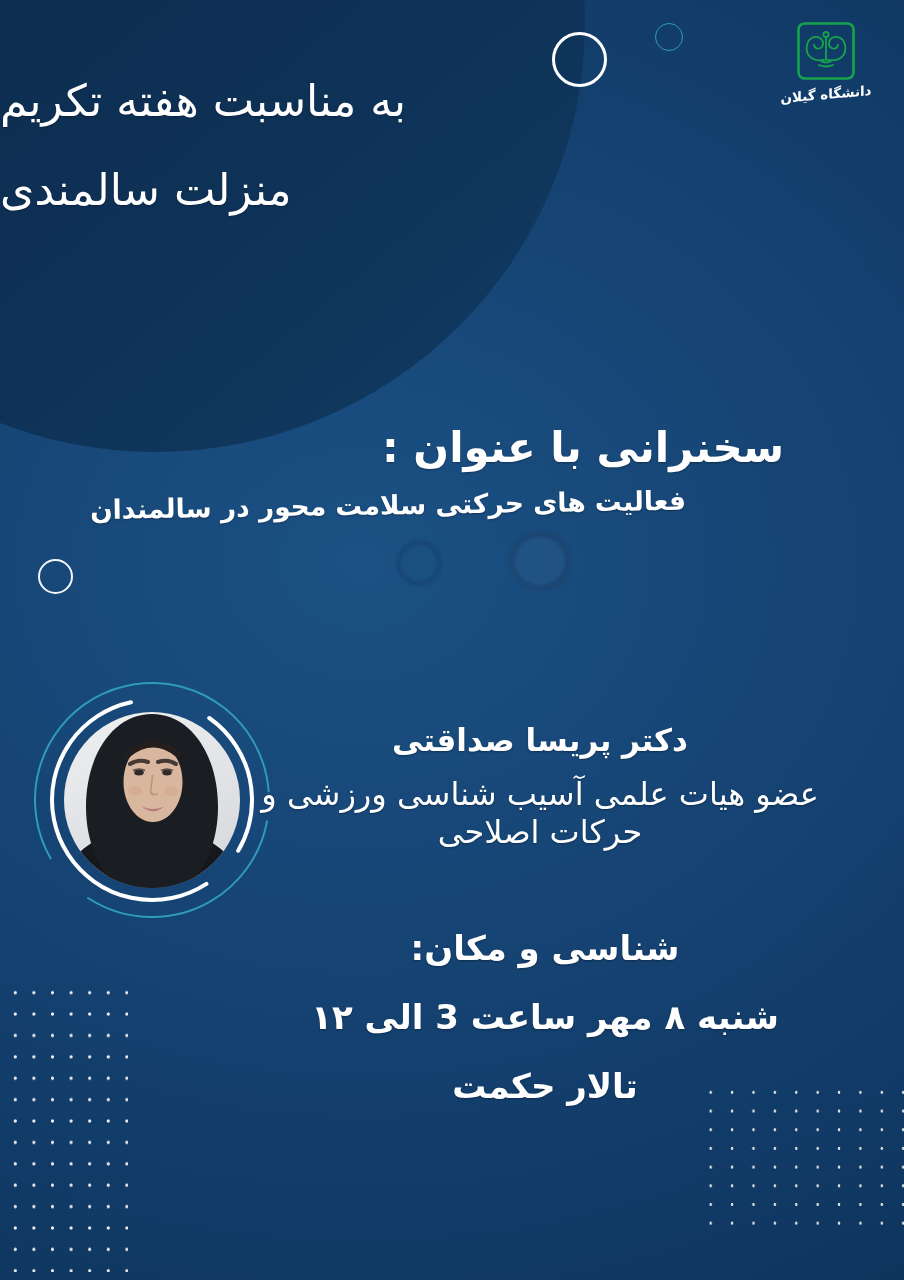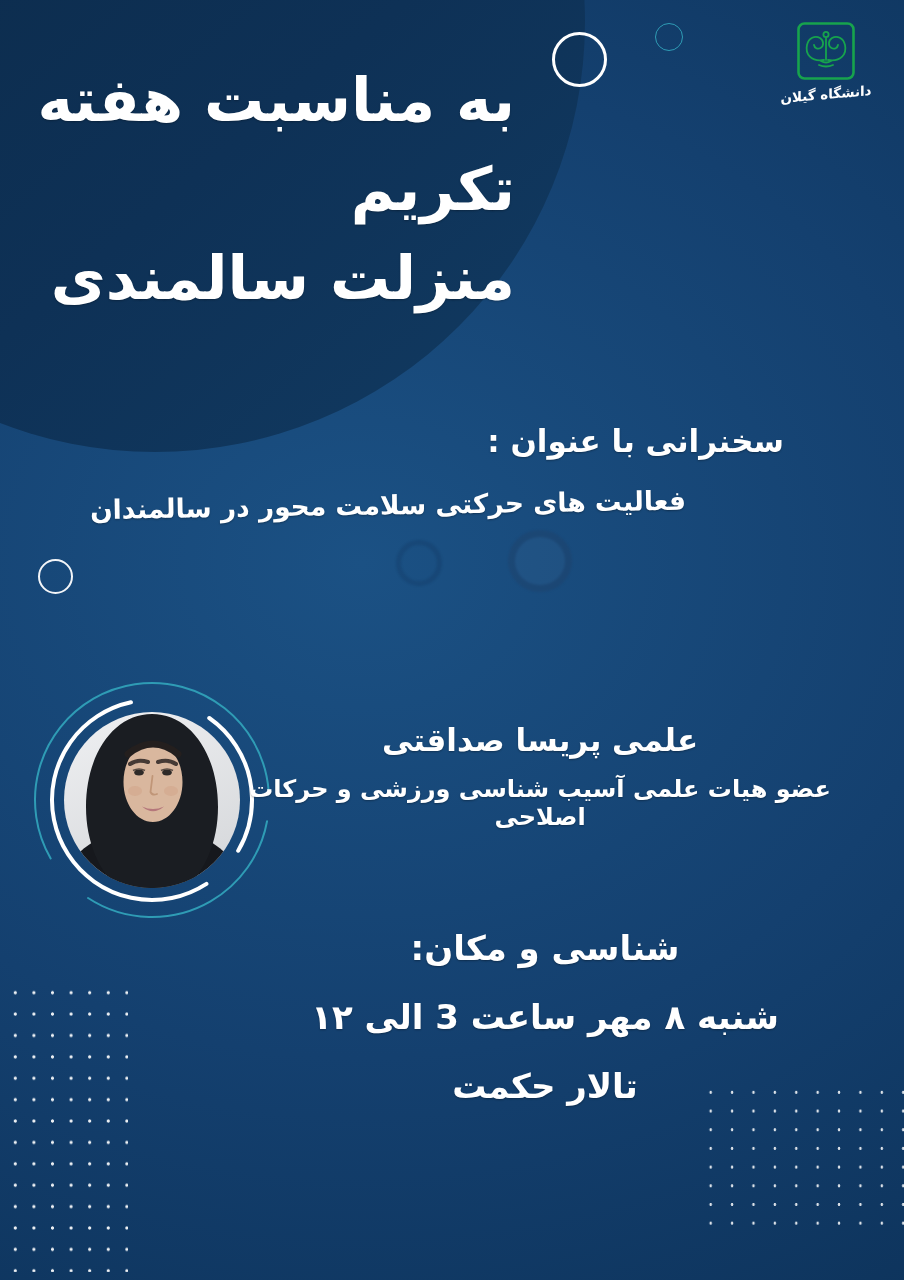--- a/index.html
+++ b/index.html
@@ -7,22 +7,22 @@
     position:relative; width:904px; height:1280px; overflow:hidden;
     background: radial-gradient(1150px 950px at 40% 44%, #1b5184 0%, #14406f 52%, #0c3158 100%);
     font-family:"DejaVu Sans", sans-serif;
   }
   
   .big-circle {
     position:absolute; left:-275px; top:-408px; width:860px; height:860px; border-radius:50%;
     background: linear-gradient(140deg, #0b2947 10%, #0e3156 62%, #113a61 96%);
   }
   .title {
-    position:absolute; top:56px; left:0; width:515px; text-align:right;
-    color:#ffffff; font-weight:bold; font-size:60px; line-height:89px; direction:rtl;
+    position:absolute; top:56px; left:0; width:515px; text-align:left;
+    color:#ffffff; font-weight:normal; font-size:44px; line-height:89px; direction:rtl;
     text-shadow: 0 1px 2px rgba(0,0,0,0.25);
   }
   
   .logo { position:absolute; top:20px; right:30px; width:96px; text-align:center; }
   .logo svg { width:62px; height:62px; display:block; margin:0 auto; }
   .logo-caption {
     color:#ffffff; font-size:13.5px; margin-top:4px; direction:rtl;
     transform: skewY(-5deg); font-weight:bold; letter-spacing:0.5px;
   }
   
@@ -32,36 +32,36 @@
     border:1.6px solid #2f9cb5; border-radius:50%; }
   .circle-outline-3 { position:absolute; left:38px; top:559px; width:31px; height:31px;
     border:2px solid rgba(255,255,255,0.95); border-radius:50%; }
   .ghost-ring-1 { position:absolute; left:508px; top:530px; width:50px; height:48px;
     border:7px solid rgba(9,30,58,0.20); border-radius:50%;
     background:rgba(150,190,225,0.06); filter:blur(1px); }
   .ghost-ring-2 { position:absolute; left:396px; top:540px; width:36px; height:36px;
     border:5px solid rgba(9,30,58,0.15); border-radius:50%; filter:blur(1px); }
   
   .lecture-label {
-    position:absolute; top:423px; right:120px; font-size:31px; font-weight:bold;
+    position:absolute; top:423px; right:120px; font-size:42px; font-weight:bold;
     color:#ffffff; direction:rtl; text-shadow:0 1px 2px rgba(0,0,0,0.3);
   }
   .lecture-title {
     position:absolute; top:494px; left:90px; font-size:26.5px; font-weight:bold;
     color:#ffffff; direction:rtl; white-space:nowrap;
     transform:rotate(-0.9deg); transform-origin:left center;
     text-shadow:0 1px 2px rgba(0,0,0,0.3);
   }
   
   .photo-wrap { position:absolute; left:24px; top:672px; width:256px; height:256px; }
   .speaker-name { position:absolute; left:240px; top:722px; width:600px; text-align:center;
     color:#ffffff; direction:rtl; font-size:31px; font-weight:bold;
     text-shadow:0 1px 2px rgba(0,0,0,0.3); }
   .speaker-affiliation { position:absolute; left:240px; top:775px; width:600px; text-align:center;
-    color:#ffffff; direction:rtl; font-size:24px; font-weight:bold;
+    color:#ffffff; direction:rtl; font-size:32px; font-weight:normal;
     text-shadow:0 1px 2px rgba(0,0,0,0.3); }
   
   .schedule-label, .schedule-datetime, .schedule-venue {
     position:absolute; left:230px; width:630px; text-align:center; color:#ffffff;
     direction:rtl; font-weight:bold; font-size:34px; text-shadow:0 1px 2px rgba(0,0,0,0.3);
   }
   .schedule-label { top:928px; }
   .schedule-datetime { top:997px; }
   .schedule-venue { top:1066px; }
   
@@ -151,21 +151,21 @@
         <path d="M128.5,104 L126.5,120 Q128.5,124 133,122" fill="none" stroke="#c09678" stroke-width="1.8" stroke-linecap="round"></path>
 
         <path d="M118,134.5 Q129,139.5 140,134.5 Q129,144 118,134.5 Z" fill="#b5777b"></path>
 
         <ellipse cx="111" cy="119" rx="7" ry="5" fill="#d0a284" opacity="0.45"></ellipse>
         <ellipse cx="147" cy="119" rx="7" ry="5" fill="#d0a284" opacity="0.45"></ellipse>
       </g>
     </svg>
   </div>
 
-  <div class="speaker-name">علمی پریسا صداقتی</div>
+  <div class="speaker-name">دکتر پریسا صداقتی</div>
   <div class="speaker-affiliation">عضو هیات علمی آسیب شناسی ورزشی و حرکات اصلاحی</div>
 
   <div class="schedule-label">شناسی و مکان:</div>
   <div class="schedule-datetime">شنبه ۸ مهر  ساعت 3 الی ۱۲</div>
   <div class="schedule-venue">تالار حکمت</div>
 
   <div class="dots-left"></div>
   <div class="dots-right"></div>
 
 </div>

